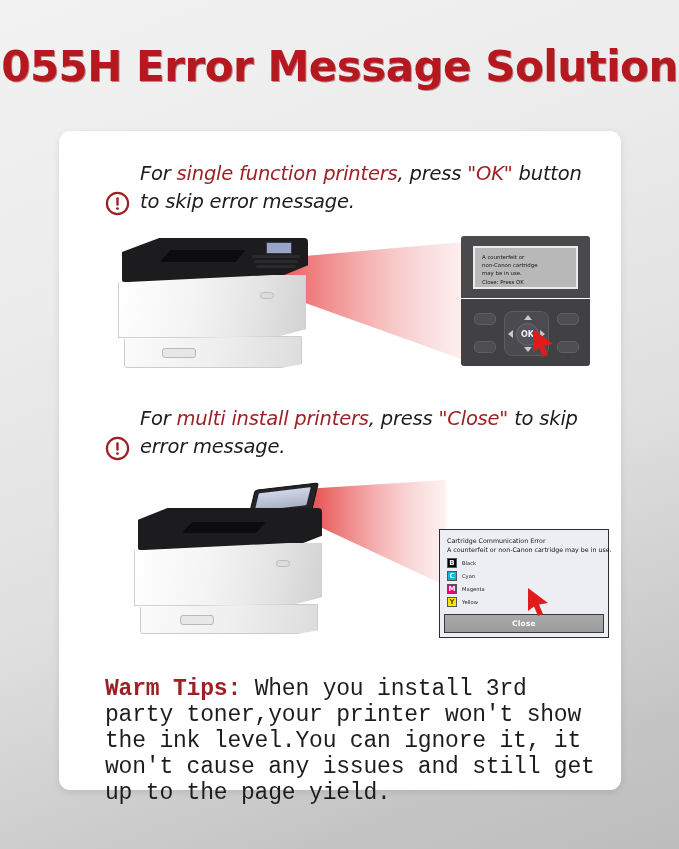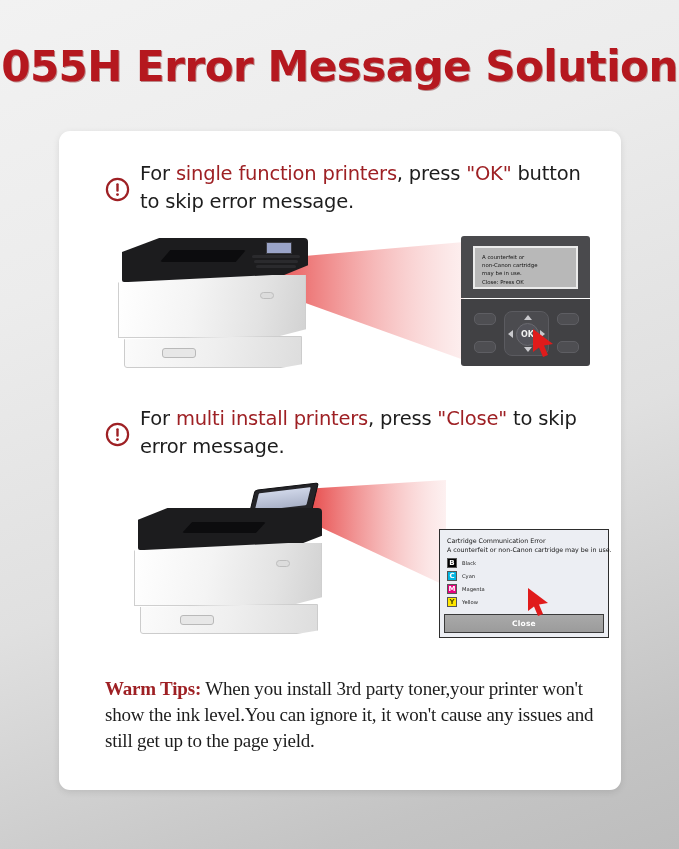--- a/index.html
+++ b/index.html
@@ -41,21 +41,22 @@
     border-radius: 11px;
     box-shadow: 0 2px 7px rgba(0,0,0,0.10);
   }
 
   
   .step {
     position: absolute;
     left: 46px;
     width: 490px;
     display: flex;
-    align-items: center;
+    align-items: flex-end;
+    font-style: italic;
   }
   .step-1 { top: 29px; }
   .step-2 { top: 274px; }
 
   .warn-icon {
     flex: 0 0 auto;
     width: 25px; height: 25px;
     margin-top: 3px;
     margin-right: 10px;
   }
@@ -272,22 +273,22 @@
     padding: 4px 0;
     letter-spacing: 0.2px;
   }
 
   
   .tips {
     position: absolute;
     left: 46px;
     top: 545px;
     width: 490px;
-    font-family: Liberation Serif, serif;
-    font-size: 19px;
+    font-family: Liberation Mono, monospace;
+    font-size: 23px;
     line-height: 26px;
     color: #1d1d1d;
     letter-spacing: -0.2px;
   }
   .tips-label {
     color: #9e2024;
     font-weight: bold;
   }
 </style>
 </head>

